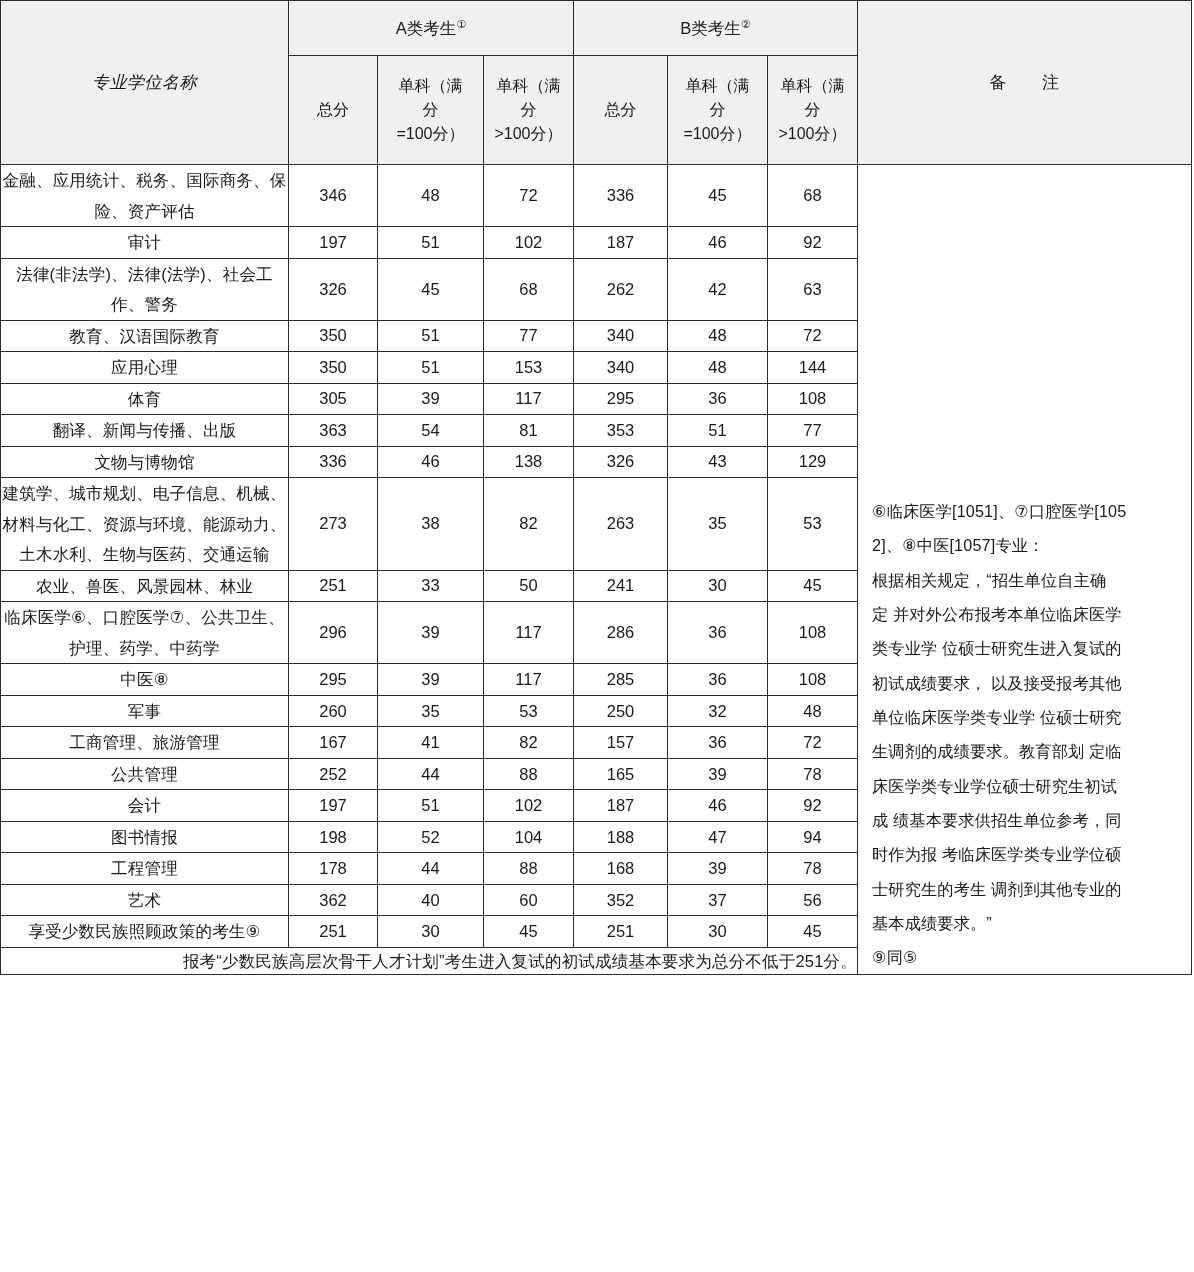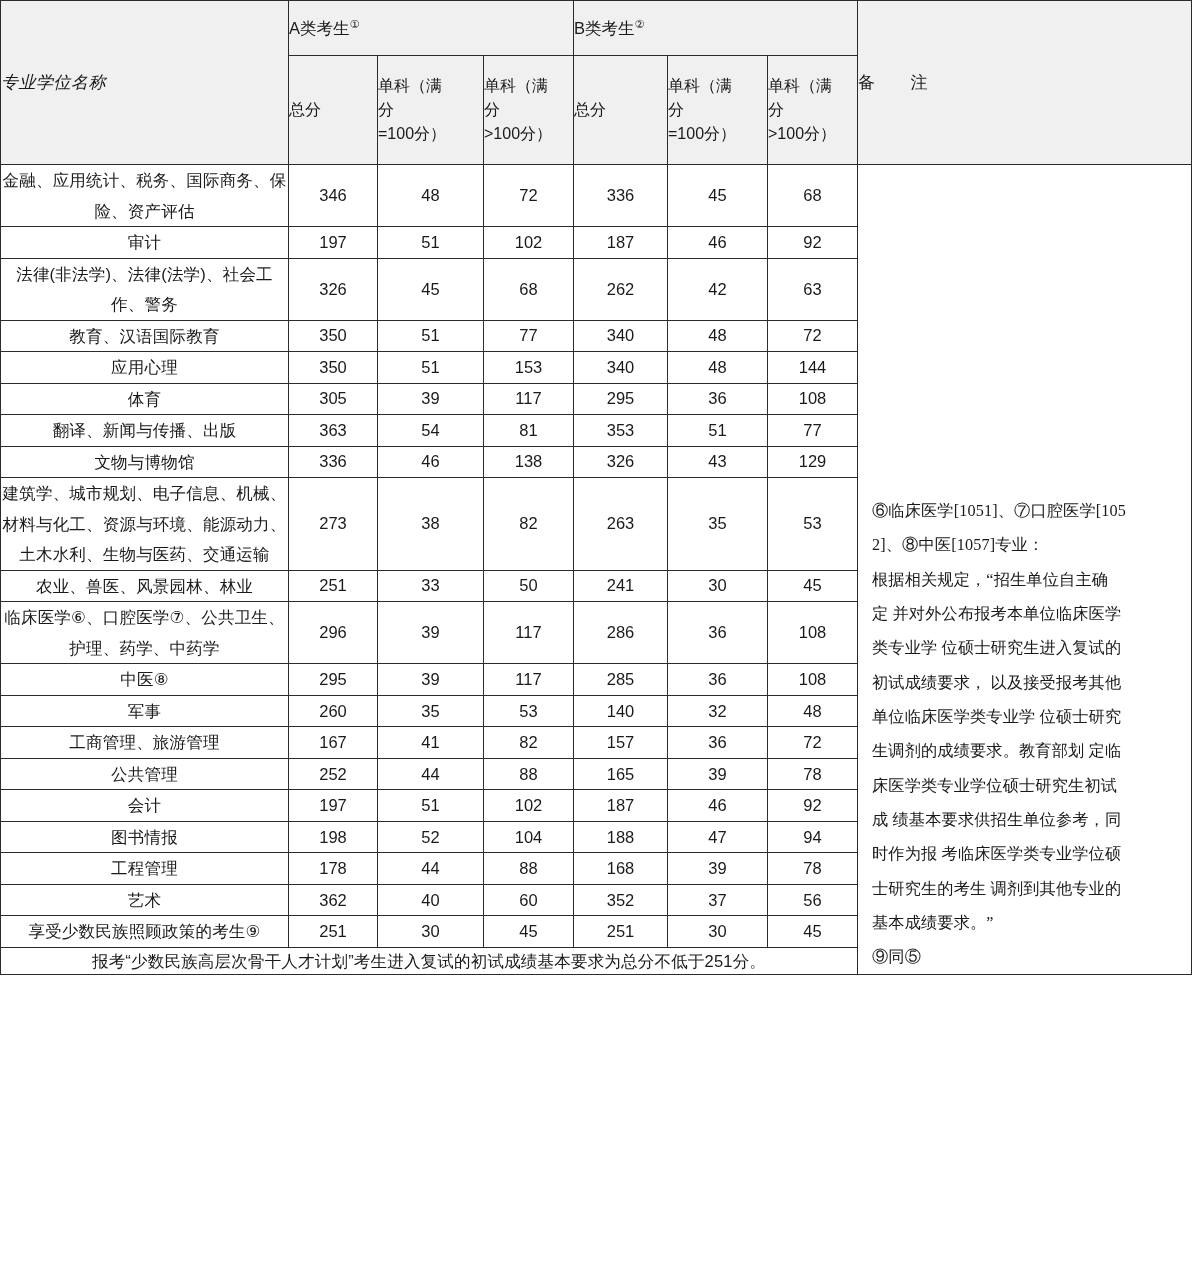--- a/index.html
+++ b/index.html
@@ -34,21 +34,21 @@
     border: 1px solid #2b2b2b;
     padding: 0;
     vertical-align: middle;
     font-weight: normal;
     color: #1a1a1a;
   }
 
   
   .hdr {
     background: #f0f0f0;
-    text-align: left;
+    text-align: center;
     font-weight: bold;
     font-size: 16.5px;
     line-height: 1.5;
   }
   .hdr-group {
     font-size: 16.5px;
     height: 54px;
   }
   .hdr-sub {
     font-size: 16px;
@@ -93,26 +93,25 @@
   .remark-inner {
     padding: 0 22px 0 14px;
     font-size: 16.2px;
     line-height: 2.12;
     letter-spacing: 0.15px;
     position: relative;
     top: 0;
   }
   .remark-line {
     white-space: pre-wrap;
-    font-family: Liberation Serif, serif;
   }
 
   
   .footnote-cell {
-    text-align: center;
+    text-align: right;
     padding: 13px 10px 13px 14px;
     font-size: 16.5px;
     line-height: 1.6;
     letter-spacing: 0.2px;
   }
 
   
   .remark-col { width: 334px; }
 </style>
 </head>
@@ -289,21 +288,21 @@
           <td class="num-cell">117</td>
           <td class="num-cell">285</td>
           <td class="num-cell">36</td>
           <td class="num-cell">108</td>
         </tr>
         <tr>
           <td class="name-cell">军事</td>
           <td class="num-cell">260</td>
           <td class="num-cell">35</td>
           <td class="num-cell">53</td>
-          <td class="num-cell">140</td>
+          <td class="num-cell">250</td>
           <td class="num-cell">32</td>
           <td class="num-cell">48</td>
         </tr>
         <tr>
           <td class="name-cell">工商管理、旅游管理</td>
           <td class="num-cell">167</td>
           <td class="num-cell">41</td>
           <td class="num-cell">82</td>
           <td class="num-cell">157</td>
           <td class="num-cell">36</td>

